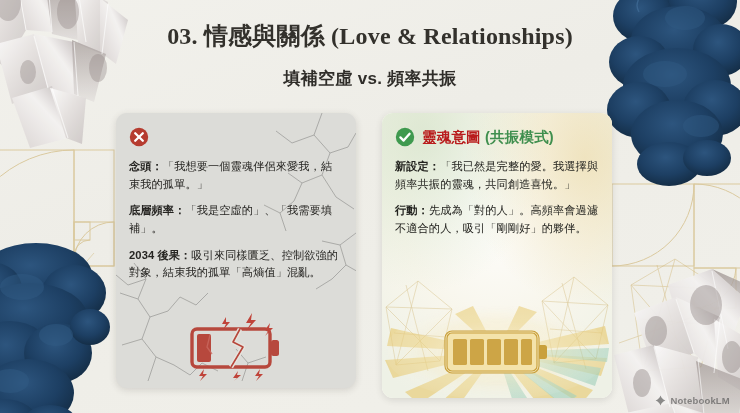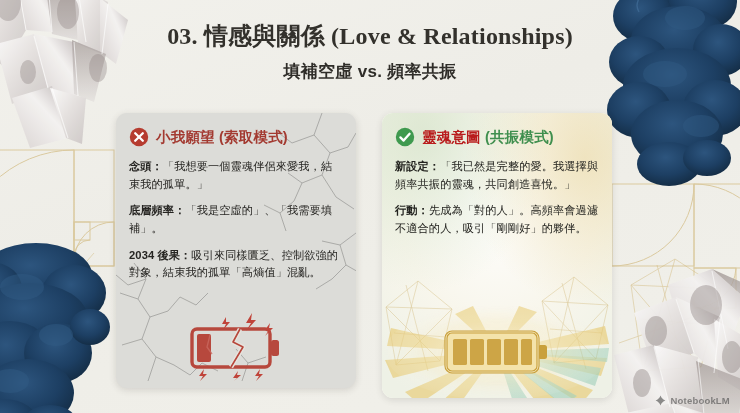--- a/index.html
+++ b/index.html
@@ -52,21 +52,21 @@
   .main-title {
     font-family: "Liberation Serif", "DejaVu Serif", serif;
     font-size: 24px;
     font-weight: 700;
     color: #33312c;
     letter-spacing: .2px;
     line-height: 1.18;
     white-space: nowrap;
   }
   .sub-title {
-    margin-top: 10px;
+    margin-top: 17px;
     font-family: "Liberation Sans", sans-serif;
     font-size: 17px;
     font-weight: 700;
     color: #2f2d29;
     letter-spacing: .3px;
   }
 
   
   .cards {
     position: absolute;
@@ -359,21 +359,20 @@
           <path d="M164 100 L148 92 M164 100 L170 118"></path>
         </g>
       </svg>
 
       <div class="card-inner">
         <div class="card-head">
           <svg class="head-icon" viewBox="0 0 20 20">
             <circle cx="10" cy="10" r="9.2" fill="#b63c30"></circle>
             <path d="M6.2 6.2 L13.8 13.8 M13.8 6.2 L6.2 13.8" stroke="#ffffff" stroke-width="2.3" stroke-linecap="round"></path>
           </svg>
-          <span class="head-text head-left">小我願望 (索取模式)</span>
         </div>
 
         <p class="para"><span class="lead">念頭：</span><span>「我想要一個靈魂伴侶來愛我，結束我的孤單。」</span></p>
 
         <p class="para"><span class="lead">底層頻率：</span><span>「我是空虛的」、「我需要填補」。</span></p>
 
         <p class="para"><span class="lead">2034 後果：</span><span>吸引來同樣匱乏、控制欲強的對象，結束我的孤單「高熵值」混亂。</span></p>
       </div>
 
       <div class="batt-zone-left">

